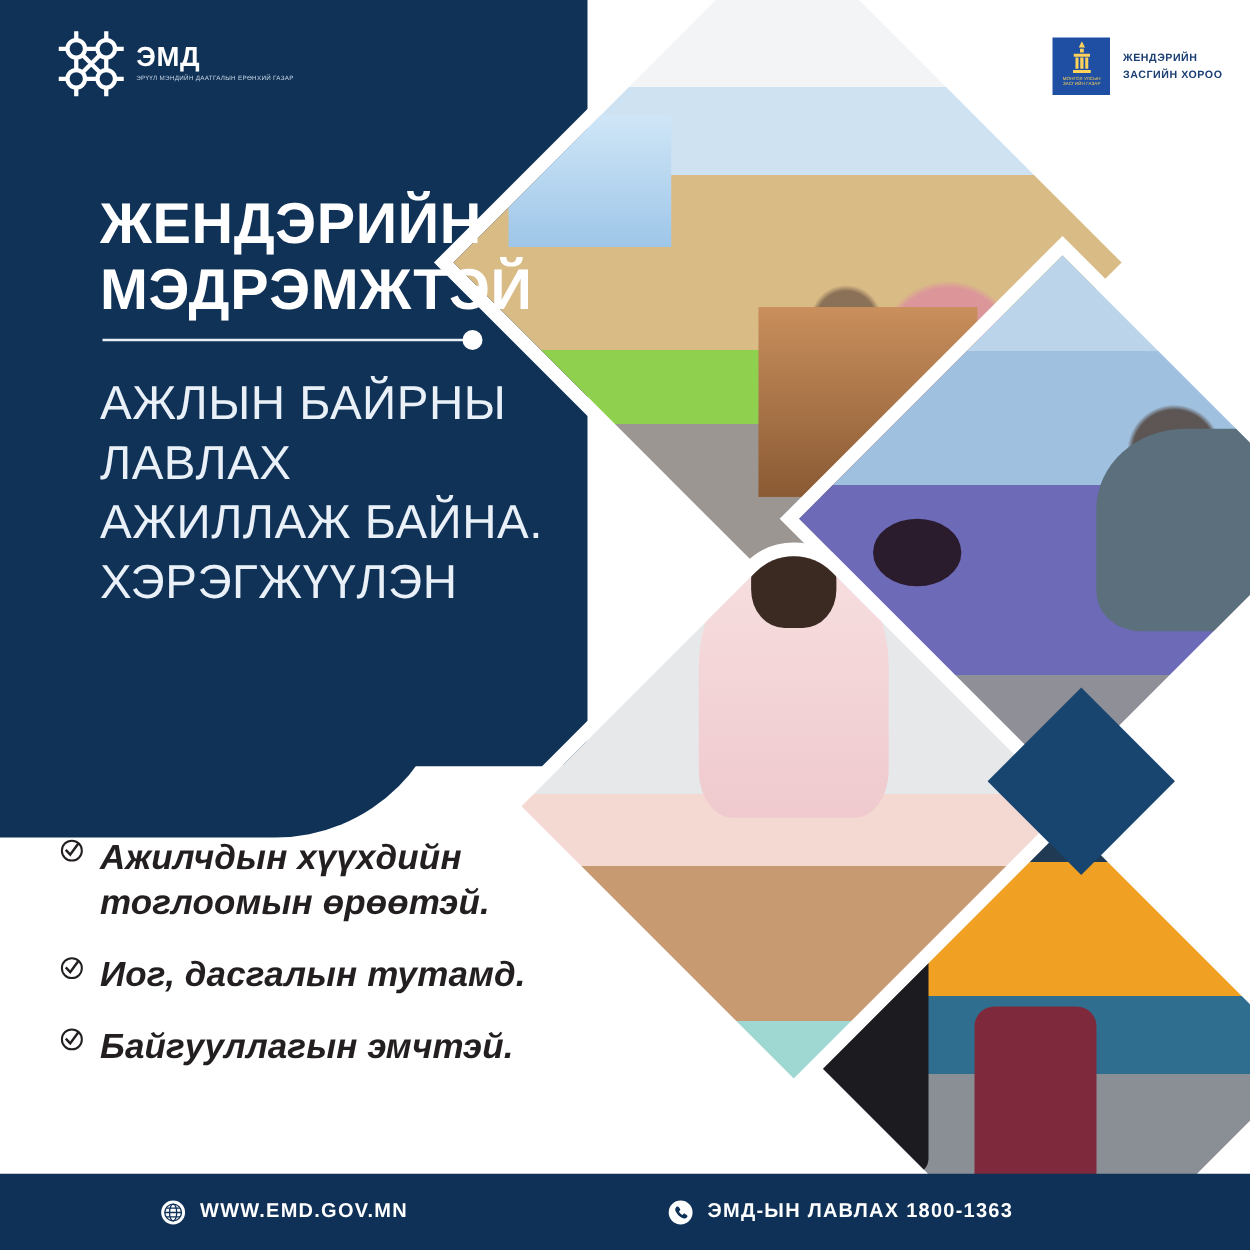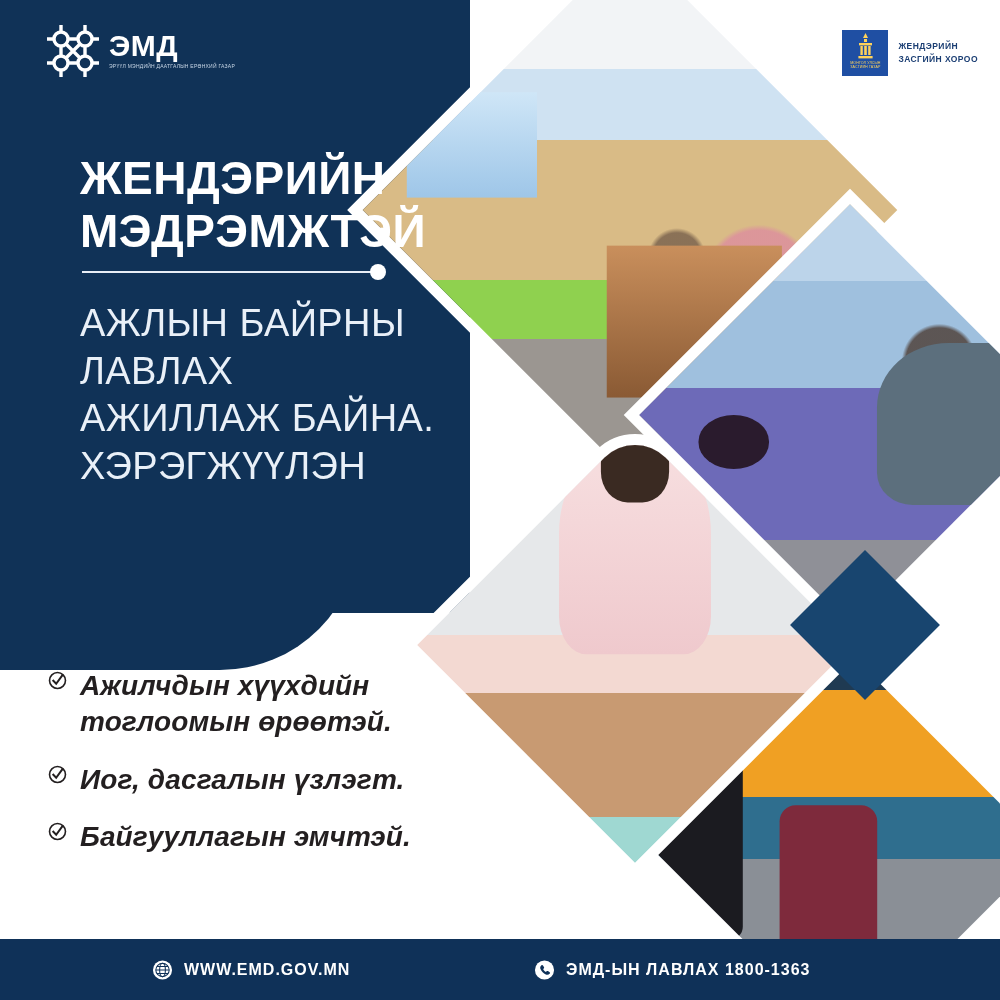--- a/index.html
+++ b/index.html
@@ -37,21 +37,21 @@
   }
 
   
   .logo-left{
     position:absolute;left:46px;top:24px;z-index:30;
     display:flex;align-items:center;gap:9px;
   }
   .knot-mark{width:54px;height:54px;display:block;}
   .logo-left-text{display:flex;flex-direction:column;justify-content:center;}
   .logo-word{
-    color:#ffffff;font-weight:bold;font-size:30px;letter-spacing:.5px;
+    color:#ffffff;font-weight:bold;font-size:22px;letter-spacing:.5px;
     line-height:.95;
   }
   .logo-sub{
     color:#c8d6e6;font-size:5px;line-height:1.35;letter-spacing:.25px;
     margin-top:3px;text-transform:uppercase;
   }
 
   .logo-right{
     position:absolute;right:22px;top:30px;z-index:30;
     display:flex;align-items:center;gap:10px;
@@ -208,21 +208,21 @@
     position:absolute;left:0;bottom:0;width:1000px;height:61px;
     background:#0f3158;z-index:40;
   }
   .footer-inner{
     position:relative;width:100%;height:100%;
   }
   .foot-item{
     position:absolute;top:50%;transform:translateY(-50%);
     display:flex;align-items:center;gap:11px;
   }
-  .foot-web{left:152px;}
+  .foot-web{left:128px;}
   .foot-tel{left:534px;}
   .foot-ico{flex:0 0 auto;width:21px;height:21px;display:block;}
   .foot-txt{
     color:#ffffff;font-size:16px;font-weight:bold;letter-spacing:1px;
   }
 </style>
 </head>
 <body>
 
 <div class="poster">
@@ -315,21 +315,21 @@
         <path d="M5.6 10.2 L8.6 13.4 L15 4.6" fill="none" stroke="#231f20" stroke-width="2.1" stroke-linecap="square"></path>
       </svg>
       <div class="check-txt">Ажилчдын хүүхдийн тоглоомын өрөөтэй.</div>
     </div>
 
     <div class="check-item">
       <svg class="check-ico" viewBox="0 0 20 20">
         <circle cx="10" cy="10" r="8.4" fill="none" stroke="#231f20" stroke-width="1.7"></circle>
         <path d="M5.6 10.2 L8.6 13.4 L15 4.6" fill="none" stroke="#231f20" stroke-width="2.1" stroke-linecap="square"></path>
       </svg>
-      <div class="check-txt">Иог, дасгалын үзлэгт.</div>
+      <div class="check-txt">Иог, дасгалын тутамд.</div>
     </div>
 
     <div class="check-item">
       <svg class="check-ico" viewBox="0 0 20 20">
         <circle cx="10" cy="10" r="8.4" fill="none" stroke="#231f20" stroke-width="1.7"></circle>
         <path d="M5.6 10.2 L8.6 13.4 L15 4.6" fill="none" stroke="#231f20" stroke-width="2.1" stroke-linecap="square"></path>
       </svg>
       <div class="check-txt">Байгууллагын эмчтэй.</div>
     </div>
 

